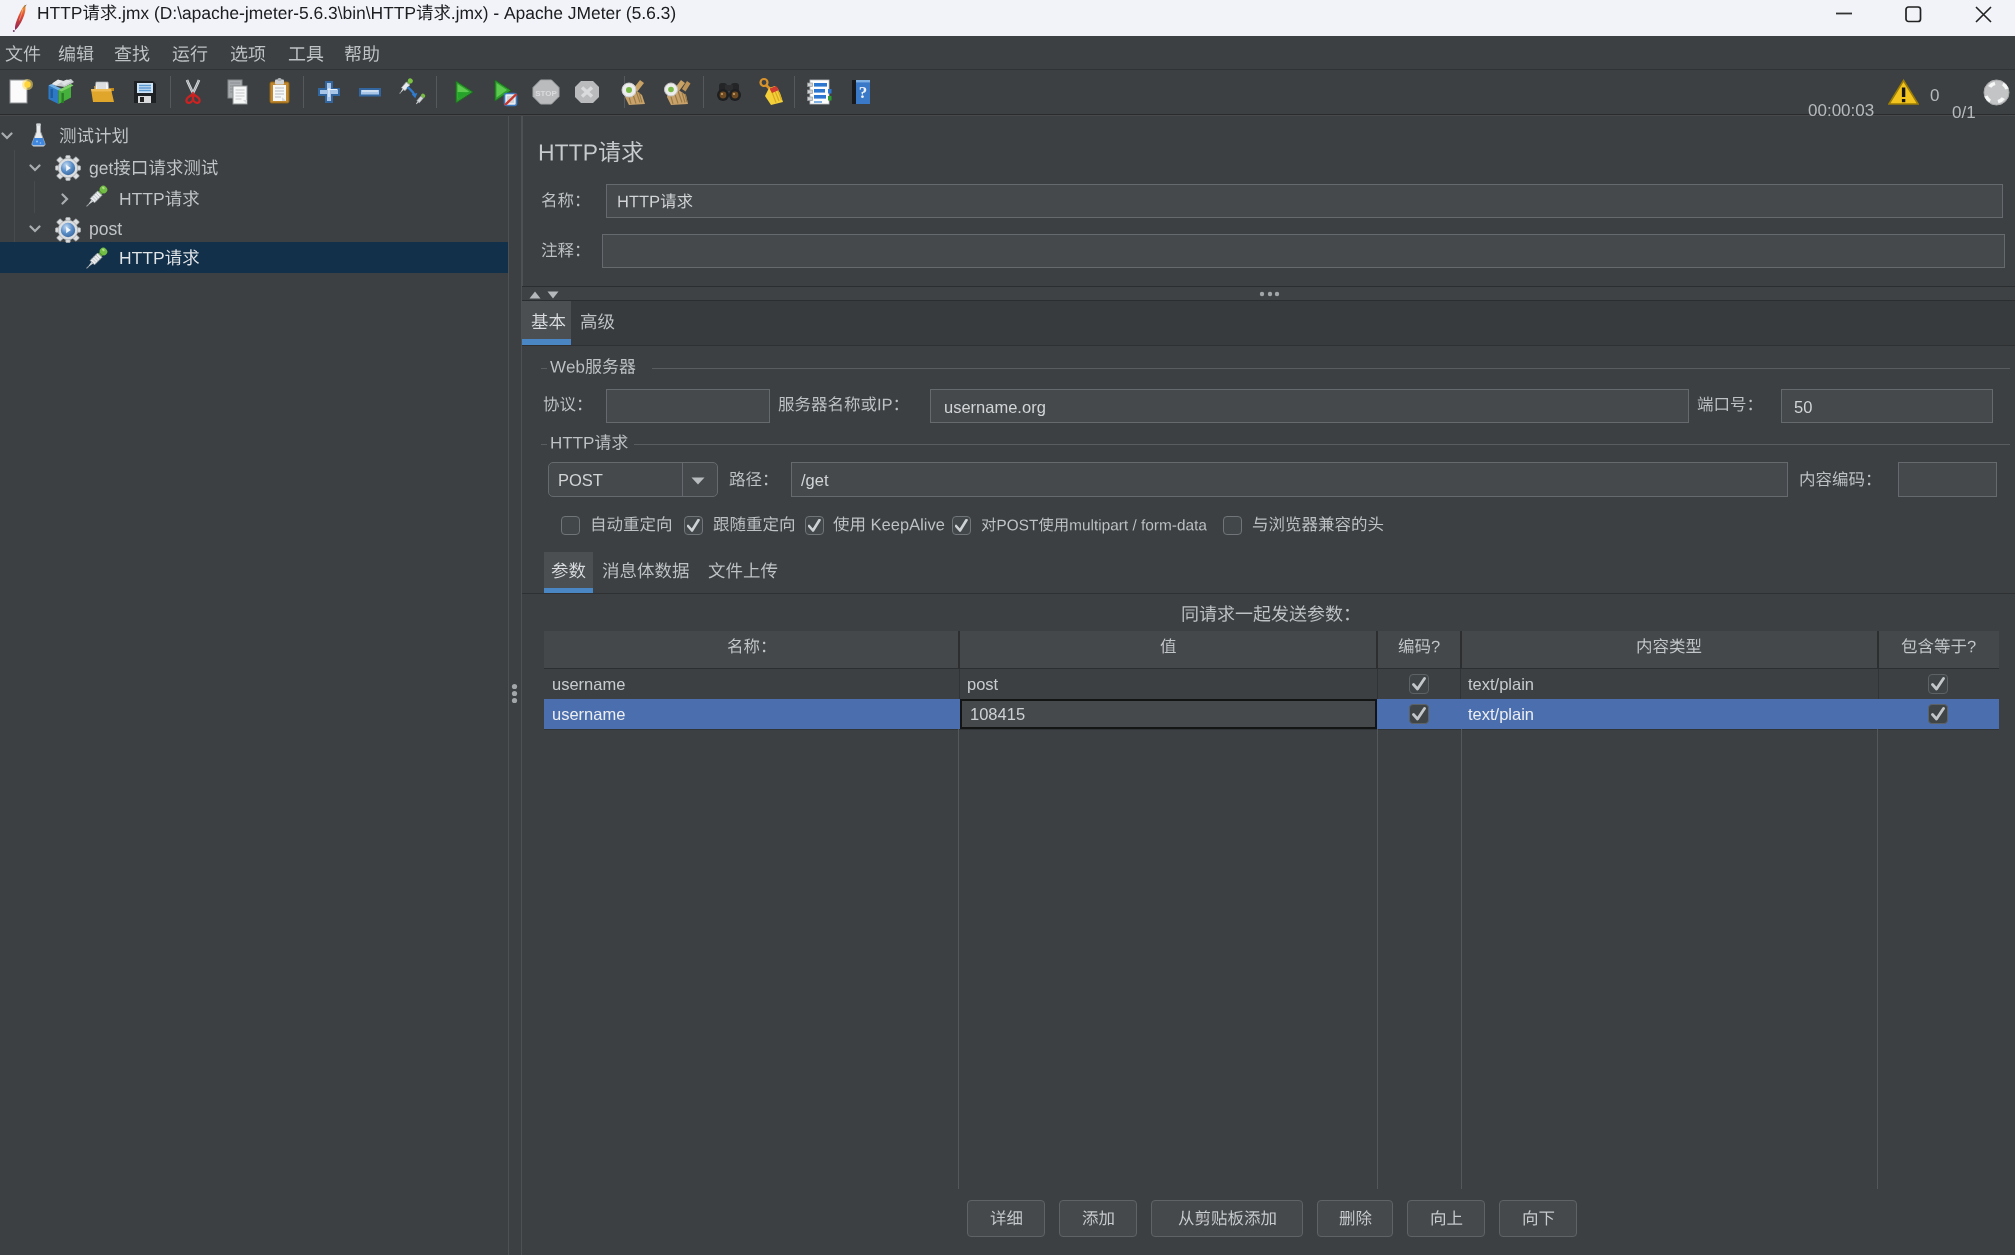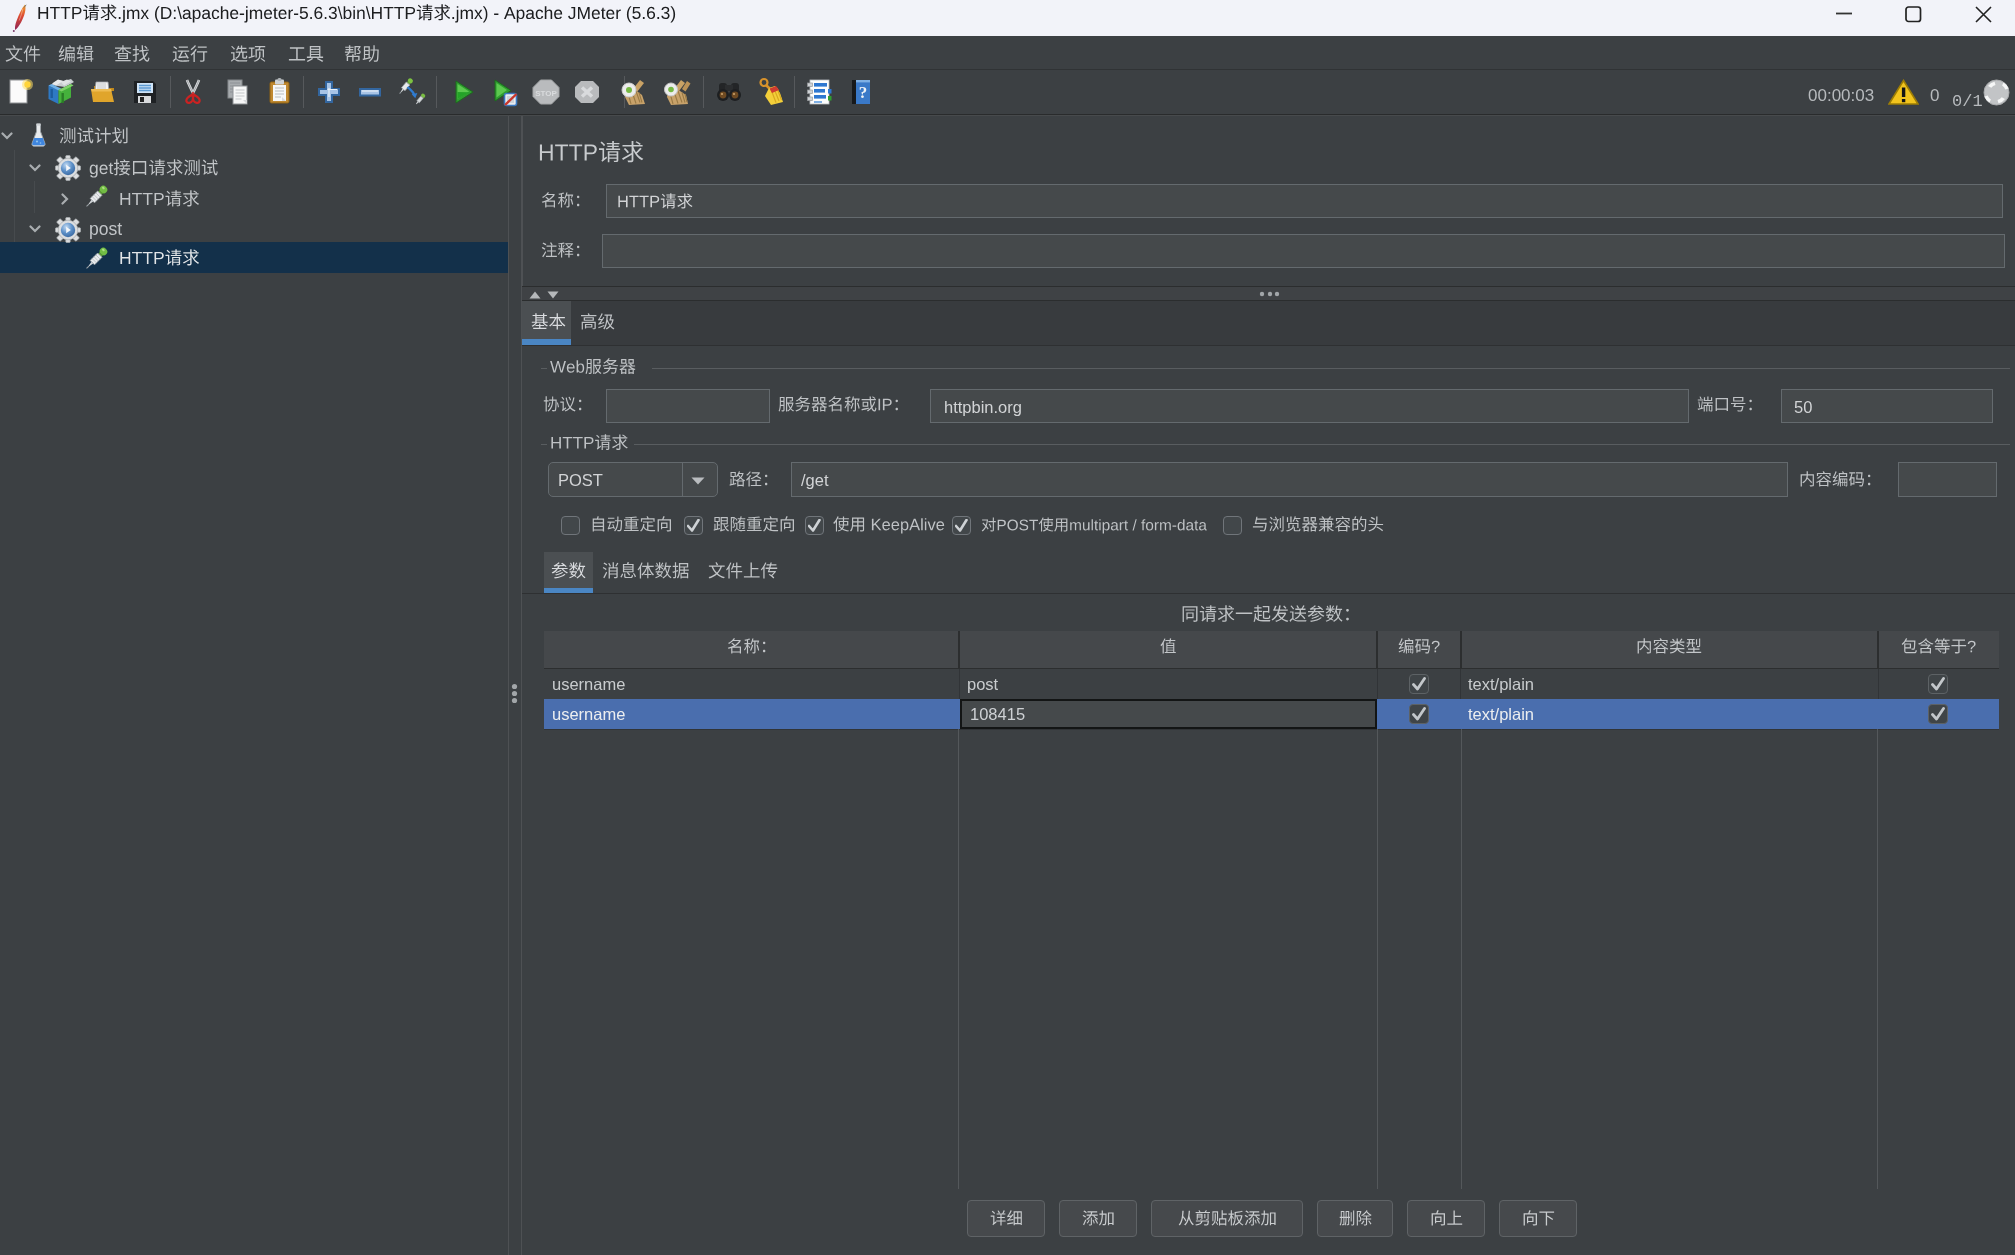--- a/index.html
+++ b/index.html
@@ -207,28 +207,28 @@
     <rect x="11" y="25" width="8" height="2" fill="#7fb0e4"></rect>
 <rect x="25" y="13" width="3.5" height="4.5" fill="#2e77d0"></rect>
     <rect x="25" y="20" width="3.5" height="4.5" fill="#2f9e30"></rect>
   </svg>
 <svg style="position:absolute;left:845px;top:76px;" width="32" height="32" viewBox="0 0 32 32">
     <rect x="7" y="4" width="6" height="24" fill="#17191b"></rect>
 <rect x="11" y="4" width="14" height="24" fill="#3a79c8"></rect>
 <rect x="11" y="4" width="14" height="2.4" fill="#7fb0e4"></rect>
 <text x="18" y="22" font-family="Liberation Serif" font-size="17" font-weight="bold" fill="#eef2f6" text-anchor="middle">?</text>
   </svg>
-<div style="position:absolute;left:1808px;top:85px;font-size:17px;line-height:21px;color:#b7babd;white-space:pre;">00:00:03</div>
+<div style="position:absolute;left:1808px;top:100px;font-size:17px;line-height:21px;color:#b7babd;white-space:pre;">00:00:03</div>
 <svg style="position:absolute;left:1888px;top:79px;" width="31" height="27" viewBox="0 0 31 27">
     <path d="M15.5,1.5 L30,25 H1 Z" fill="#f2c41d" stroke="#9d7d05" stroke-width="1.6"></path>
 <rect x="13.9" y="8.5" width="3.4" height="9.5" fill="#151515"></rect>
     <rect x="13.9" y="20" width="3.4" height="3.2" fill="#151515"></rect>
   </svg>
 <div style="position:absolute;left:1930px;top:85px;font-size:17px;line-height:21px;color:#b7babd;white-space:pre;">0</div>
-<div style="position:absolute;left:1952px;top:91px;font-size:17px;line-height:21px;color:#b7babd;white-space:pre;font-family:Liberation Mono, monospace;">0/1</div>
+<div style="position:absolute;left:1952px;top:102px;font-size:17px;line-height:21px;color:#b7babd;white-space:pre;">0/1</div>
 <svg style="position:absolute;left:1983px;top:79px;" width="27" height="27" viewBox="0 0 27 27">
     <circle cx="13.5" cy="13.5" r="12.5" fill="#c2c4c6"></circle>
 <circle cx="13.5" cy="13.5" r="12.5" fill="none" stroke="#a9abad" stroke-width="1"></circle>
 <path d="M5,7 a10.5,10.5 0 0 1 6.5,-4.3 l1,3.2 a7,7 0 0 0 -4.2,2.8 z" fill="#f6f7f7"></path>
 <path d="M20.5,3.5 a10.5,10.5 0 0 1 5,6 l-3.2,1 a7,7 0 0 0 -3.2,-3.9 z" fill="#f6f7f7"></path>
 <path d="M22,20 a10.5,10.5 0 0 1 -6.5,4.3 l-1,-3.2 a7,7 0 0 0 4.2,-2.8 z" fill="#f6f7f7"></path>
 <path d="M6.5,23.5 a10.5,10.5 0 0 1 -5,-6 l3.2,-1 a7,7 0 0 0 3.2,3.9 z" fill="#f6f7f7"></path>
   </svg>
 <div style="position:absolute;left:14px;top:150px;width:1px;height:123px;background:#474b4e;"></div>
 <div style="position:absolute;left:33.5px;top:181px;width:1px;height:32px;background:#474b4e;"></div>
@@ -391,21 +391,21 @@
 <div style="position:absolute;left:541px;top:368px;width:6px;height:1px;background:#595d60;"></div>
 <div style="position:absolute;left:652px;top:368px;width:1358px;height:1px;background:#595d60;"></div>
 <svg style="position:absolute;left:543px;top:397px;overflow:visible" width="51" height="21" viewBox="0 0 51 21">
     <path d="M6.4 5.4C6.1 6.9 5.5 8.5 4.8 9.6C5.1 9.7 5.5 10.0 5.7 10.2C6.5 9.1 7.1 7.3 7.5 5.6ZM13.8 5.6C14.3 7.2 14.8 9.2 14.9 10.4L16.0 10.1C15.9 8.9 15.4 6.9 14.9 5.4ZM2.6 -0.7V3.2H0.8V4.4H2.6V14.5H3.8V4.4H5.6V3.2H3.8V-0.7ZM9.1 -0.5V2.4V2.5H6.1V3.7H9.0C8.9 6.9 8.3 10.7 4.6 13.7C4.9 13.9 5.4 14.3 5.6 14.5C9.4 11.3 10.1 7.1 10.2 3.7H12.5C12.4 10.1 12.2 12.4 11.7 13.0C11.6 13.2 11.4 13.2 11.1 13.2C10.8 13.2 9.9 13.2 8.9 13.1C9.2 13.4 9.3 14.0 9.3 14.3C10.2 14.4 11.1 14.4 11.6 14.3C12.1 14.3 12.5 14.1 12.8 13.7C13.4 12.9 13.5 10.5 13.7 3.1C13.7 2.9 13.7 2.5 13.7 2.5H10.2V2.4V-0.5Z M25.4 0.1C26.1 1.2 26.8 2.7 27.1 3.6L28.2 3.1C27.9 2.2 27.2 0.8 26.5 -0.3ZM18.4 0.5C19.1 1.3 20.0 2.3 20.4 3.0L21.4 2.3C20.9 1.6 20.0 0.6 19.3 -0.2ZM30.2 0.4C29.7 3.8 28.8 6.9 27.1 9.4C25.4 7.0 24.4 4.1 23.8 0.6L22.6 0.8C23.3 4.7 24.4 7.9 26.2 10.4C25.1 11.7 23.6 12.8 21.6 13.6C21.9 13.9 22.2 14.3 22.4 14.6C24.3 13.8 25.8 12.7 27.0 11.4C28.2 12.7 29.8 13.8 31.7 14.6C31.9 14.2 32.3 13.7 32.6 13.5C30.7 12.8 29.1 11.7 27.9 10.3C29.8 7.7 30.8 4.3 31.5 0.6ZM17.3 4.5V5.7H19.6V11.5C19.6 12.4 19.1 13.0 18.9 13.2C19.1 13.4 19.5 13.8 19.6 14.1C19.8 13.8 20.3 13.4 23.2 11.4C23.1 11.1 22.9 10.6 22.8 10.3L20.8 11.7V4.5Z M37.1 5.2C37.8 5.2 38.4 4.7 38.4 4.0C38.4 3.2 37.8 2.7 37.1 2.7C36.5 2.7 35.9 3.2 35.9 4.0C35.9 4.7 36.5 5.2 37.1 5.2ZM37.1 13.3C37.8 13.3 38.4 12.8 38.4 12.0C38.4 11.3 37.8 10.8 37.1 10.8C36.5 10.8 35.9 11.3 35.9 12.0C35.9 12.8 36.5 13.3 37.1 13.3Z" fill="#bfc2c5"></path>
   </svg>
 <div style="position:absolute;left:606px;top:389px;width:164px;height:34px;background:#45494b;border:1px solid #646a6e;"></div>
 <svg style="position:absolute;left:778px;top:397px;overflow:visible" width="133" height="21" viewBox="0 0 133 21">
     <path d="M1.8 -0.0V5.9C1.8 8.3 1.7 11.6 0.6 14.0C0.9 14.1 1.4 14.3 1.6 14.5C2.3 13.0 2.7 10.9 2.8 8.9H5.4V13.0C5.4 13.3 5.3 13.3 5.1 13.3C4.9 13.3 4.2 13.3 3.4 13.3C3.6 13.7 3.8 14.2 3.8 14.5C4.9 14.5 5.6 14.5 6.0 14.3C6.4 14.1 6.6 13.7 6.6 13.0V-0.0ZM2.9 1.1H5.4V3.8H2.9ZM2.9 5.0H5.4V7.8H2.9C2.9 7.1 2.9 6.5 2.9 5.9ZM14.2 6.7C13.8 8.1 13.2 9.4 12.5 10.5C11.7 9.4 11.1 8.1 10.7 6.7ZM8.0 0.0V14.5H9.2V6.7H9.6C10.1 8.5 10.9 10.0 11.8 11.4C11.1 12.3 10.2 13.0 9.3 13.5C9.5 13.7 9.9 14.1 10.0 14.4C10.9 13.9 11.8 13.2 12.5 12.3C13.3 13.2 14.2 14.0 15.2 14.5C15.4 14.2 15.7 13.8 16.0 13.6C15.0 13.1 14.0 12.3 13.2 11.4C14.3 9.9 15.1 8.1 15.5 5.8L14.8 5.6L14.6 5.6H9.2V1.2H13.8V3.2C13.8 3.4 13.8 3.4 13.5 3.4C13.3 3.5 12.4 3.5 11.4 3.4C11.6 3.7 11.7 4.2 11.8 4.5C13.0 4.5 13.9 4.5 14.4 4.3C14.9 4.1 15.0 3.8 15.0 3.2V0.0Z M23.9 6.9C23.8 7.5 23.7 8.1 23.5 8.5H18.6V9.6H23.2C22.2 11.8 20.4 12.9 17.4 13.4C17.7 13.7 18.0 14.2 18.1 14.5C21.4 13.7 23.4 12.3 24.5 9.6H29.5C29.2 11.8 28.9 12.8 28.5 13.1C28.3 13.3 28.1 13.3 27.8 13.3C27.4 13.3 26.3 13.3 25.3 13.2C25.5 13.5 25.6 14.0 25.7 14.3C26.7 14.3 27.6 14.4 28.1 14.3C28.7 14.3 29.1 14.2 29.5 13.9C30.1 13.4 30.4 12.1 30.8 9.1C30.8 8.9 30.9 8.5 30.9 8.5H24.8C25.0 8.1 25.1 7.6 25.1 7.0ZM28.8 2.1C27.8 3.1 26.5 3.9 24.9 4.5C23.6 3.9 22.6 3.2 21.8 2.3L22.1 2.1ZM22.8 -0.7C21.9 0.8 20.3 2.5 18.0 3.6C18.2 3.8 18.6 4.3 18.8 4.6C19.6 4.1 20.4 3.6 21.0 3.0C21.7 3.8 22.5 4.5 23.5 5.0C21.5 5.6 19.4 6.0 17.3 6.2C17.5 6.5 17.7 7.0 17.8 7.3C20.2 7.0 22.7 6.5 24.9 5.7C26.8 6.4 29.1 6.9 31.7 7.1C31.8 6.8 32.1 6.3 32.4 6.0C30.1 5.9 28.1 5.6 26.4 5.0C28.2 4.1 29.7 3.0 30.7 1.5L30.0 1.0L29.8 1.0H23.1C23.4 0.6 23.8 0.1 24.1 -0.4Z M36.2 1.2H39.0V3.5H36.2ZM43.3 1.2H46.2V3.5H43.3ZM43.1 5.2C43.8 5.5 44.6 5.9 45.2 6.3H40.5C40.8 5.7 41.2 5.2 41.4 4.7L40.2 4.4V0.1H35.1V4.6H40.1C39.8 5.1 39.5 5.7 39.0 6.3H33.9V7.4H37.9C36.8 8.4 35.3 9.3 33.5 9.9C33.7 10.2 34.1 10.6 34.2 10.9L35.1 10.5V14.5H36.3V14.0H39.0V14.4H40.2V9.4H37.1C38.0 8.8 38.9 8.1 39.5 7.4H42.6C43.3 8.1 44.2 8.8 45.2 9.4H42.2V14.5H43.3V14.0H46.2V14.4H47.4V10.5L48.2 10.8C48.4 10.5 48.8 10.0 49.0 9.8C47.2 9.3 45.4 8.4 44.1 7.4H48.7V6.3H45.8L46.2 5.8C45.7 5.4 44.6 4.9 43.8 4.6ZM42.1 0.1V4.6H47.4V0.1ZM36.3 13.0V10.5H39.0V13.0ZM43.3 13.0V10.5H46.2V13.0Z M53.8 4.5C54.7 5.0 55.7 5.8 56.4 6.5C54.5 7.5 52.3 8.3 50.3 8.7C50.5 9.0 50.8 9.5 50.9 9.8C51.8 9.6 52.8 9.4 53.7 9.0V14.5H54.9V13.6H62.3V14.5H63.5V7.6H56.9C59.7 6.1 62.1 4.1 63.4 1.4L62.6 0.9L62.4 1.0H56.5C56.9 0.5 57.3 0.0 57.6 -0.4L56.2 -0.7C55.2 0.9 53.3 2.7 50.6 4.0C50.9 4.2 51.3 4.6 51.5 4.9C53.1 4.1 54.4 3.2 55.5 2.1H61.6C60.6 3.6 59.2 4.8 57.5 5.9C56.8 5.2 55.7 4.4 54.8 3.8ZM62.3 12.5H54.9V8.7H62.3Z M74.4 5.8C74.1 7.8 73.4 9.9 72.5 11.2C72.7 11.4 73.3 11.7 73.5 11.9C74.4 10.4 75.2 8.2 75.6 6.0ZM78.9 5.9C79.6 7.7 80.3 10.1 80.6 11.7L81.7 11.3C81.4 9.8 80.8 7.4 80.0 5.6ZM74.8 -0.6C74.4 1.5 73.7 3.6 72.7 5.0V4.1H70.6V1.1C71.4 0.9 72.1 0.7 72.7 0.5L72.0 -0.5C70.8 0.0 68.8 0.5 67.0 0.8C67.2 1.1 67.3 1.5 67.4 1.7C68.0 1.7 68.8 1.5 69.4 1.4V4.1H66.9V5.2H69.3C68.7 7.1 67.6 9.3 66.5 10.4C66.7 10.7 67.0 11.2 67.2 11.5C68.0 10.5 68.8 8.9 69.4 7.2V14.5H70.6V7.1C71.1 7.8 71.8 8.7 72.0 9.2L72.7 8.2C72.4 7.8 71.1 6.3 70.6 5.9V5.2H72.6L72.5 5.3C72.8 5.5 73.3 5.8 73.6 6.0C74.2 5.1 74.7 4.0 75.1 2.7H76.8V13.0C76.8 13.2 76.7 13.3 76.5 13.3C76.3 13.3 75.6 13.3 74.8 13.3C75.0 13.6 75.1 14.1 75.2 14.5C76.2 14.5 77.0 14.4 77.4 14.2C77.8 14.0 78.0 13.7 78.0 13.0V2.7H80.2C80.0 3.3 79.7 3.9 79.4 4.5L80.5 4.8C80.9 3.8 81.4 2.7 81.8 1.7L81.0 1.5L80.8 1.5H75.5C75.7 0.9 75.8 0.3 76.0 -0.4Z M93.9 0.1C94.9 0.6 96.1 1.4 96.7 2.0L97.5 1.1C96.9 0.5 95.7 -0.2 94.6 -0.6ZM83.5 12.1 83.8 13.4C85.7 13.0 88.4 12.4 90.9 11.8L90.8 10.6C88.1 11.2 85.3 11.8 83.5 12.1ZM85.7 5.7H89.1V8.6H85.7ZM84.6 4.7V9.7H90.3V4.7ZM83.6 2.0V3.2H91.8C92.0 5.9 92.3 8.4 92.9 10.3C91.8 11.6 90.5 12.7 89.0 13.6C89.2 13.8 89.7 14.3 89.9 14.5C91.2 13.7 92.4 12.8 93.4 11.6C94.1 13.4 95.1 14.5 96.4 14.5C97.7 14.5 98.1 13.7 98.4 10.9C98.0 10.7 97.6 10.5 97.3 10.2C97.2 12.4 97.0 13.2 96.5 13.2C95.7 13.2 95.0 12.2 94.4 10.5C95.6 8.9 96.6 6.9 97.3 4.7L96.1 4.4C95.5 6.1 94.8 7.6 93.9 9.0C93.5 7.4 93.2 5.4 93.1 3.2H97.9V2.0H93.0C92.9 1.1 92.9 0.3 92.9 -0.6H91.6C91.6 0.2 91.6 1.1 91.7 2.0Z M100.5 13.2V1.8H102.1V13.2Z M113.7 5.3Q113.7 6.9 112.7 7.8Q111.6 8.8 109.8 8.8H106.5V13.2H104.9V1.8H109.7Q111.6 1.8 112.7 2.7Q113.7 3.6 113.7 5.3ZM112.2 5.3Q112.2 3.1 109.5 3.1H106.5V7.6H109.6Q112.2 7.6 112.2 5.3Z M118.7 5.2C119.4 5.2 120.0 4.7 120.0 4.0C120.0 3.2 119.4 2.7 118.7 2.7C118.1 2.7 117.5 3.2 117.5 4.0C117.5 4.7 118.1 5.2 118.7 5.2ZM118.7 13.3C119.4 13.3 120.0 12.8 120.0 12.0C120.0 11.3 119.4 10.8 118.7 10.8C118.1 10.8 117.5 11.3 117.5 12.0C117.5 12.8 118.1 13.3 118.7 13.3Z" fill="#bfc2c5"></path>
   </svg>
 <div style="position:absolute;left:930px;top:389px;width:759px;height:34px;background:#45494b;border:1px solid #646a6e;"></div>
-<div style="position:absolute;left:944px;top:396.5px;font-size:16.5px;line-height:21px;color:#d2d4d6;white-space:pre;">httpbin.org</div>
+<div style="position:absolute;left:944px;top:396.5px;font-size:16.5px;line-height:21px;color:#d2d4d6;white-space:pre;">username.org</div>
 <svg style="position:absolute;left:1697px;top:397px;overflow:visible" width="68" height="21" viewBox="0 0 68 21">
     <path d="M0.8 2.4V3.6H6.4V2.4ZM1.4 4.6C1.7 6.4 2.0 8.8 2.1 10.5L3.1 10.3C3.0 8.7 2.7 6.3 2.3 4.4ZM2.5 -0.2C2.9 0.6 3.4 1.6 3.6 2.3L4.7 1.9C4.5 1.3 4.0 0.3 3.5 -0.5ZM6.7 7.9V14.5H7.8V9.0H9.3V14.4H10.3V9.0H11.8V14.3H12.8V9.0H14.3V13.4C14.3 13.5 14.3 13.6 14.1 13.6C14.0 13.6 13.6 13.6 13.1 13.6C13.2 13.8 13.4 14.3 13.5 14.6C14.2 14.6 14.7 14.5 15.0 14.4C15.3 14.2 15.4 13.9 15.4 13.4V7.9H11.2L11.6 6.4H15.8V5.3H6.2V6.4H10.2C10.1 6.9 10.0 7.5 9.9 7.9ZM6.9 0.2V4.1H15.2V0.2H14.0V3.0H11.5V-0.6H10.3V3.0H8.1V0.2ZM4.8 4.2C4.6 6.2 4.2 9.1 3.8 10.9C2.6 11.2 1.6 11.5 0.7 11.6L1.0 12.9C2.6 12.5 4.6 12.0 6.5 11.5L6.4 10.3L4.8 10.7C5.2 8.9 5.6 6.4 5.9 4.4Z M18.6 1.1V14.1H19.9V12.7H29.6V14.0H31.0V1.1ZM19.9 11.4V2.3H29.6V11.4Z M37.3 1.1H45.1V3.4H37.3ZM36.1 0.0V4.5H46.4V0.0ZM34.0 5.9V7.1H37.4C37.1 8.1 36.7 9.2 36.3 10.0H45.0C44.7 12.0 44.4 12.9 43.9 13.2C43.7 13.3 43.5 13.4 43.1 13.4C42.7 13.4 41.5 13.3 40.3 13.2C40.6 13.6 40.7 14.1 40.8 14.4C41.9 14.5 43.0 14.5 43.5 14.5C44.2 14.5 44.6 14.4 45.0 14.0C45.6 13.5 46.0 12.3 46.4 9.5C46.4 9.3 46.5 8.9 46.5 8.9H38.2L38.8 7.1H48.4V5.9Z M53.6 5.2C54.3 5.2 54.9 4.7 54.9 4.0C54.9 3.2 54.3 2.7 53.6 2.7C53.0 2.7 52.4 3.2 52.4 4.0C52.4 4.7 53.0 5.2 53.6 5.2ZM53.6 13.3C54.3 13.3 54.9 12.8 54.9 12.0C54.9 11.3 54.3 10.8 53.6 10.8C53.0 10.8 52.4 11.3 52.4 12.0C52.4 12.8 53.0 13.3 53.6 13.3Z" fill="#bfc2c5"></path>
   </svg>
 <div style="position:absolute;left:1781px;top:389px;width:212px;height:34px;background:#45494b;border:1px solid #646a6e;"></div>
 <div style="position:absolute;left:1794px;top:396.5px;font-size:16.5px;line-height:21px;color:#d2d4d6;white-space:pre;">50</div>
 <svg style="position:absolute;left:550px;top:435px;overflow:visible" width="80" height="21" viewBox="0 0 80 21">
     <path d="M9.3 13.6V8.2H3.0V13.6H1.4V1.9H3.0V6.9H9.3V1.9H10.9V13.6Z M18.3 3.2V13.6H16.7V3.2H12.7V1.9H22.3V3.2Z M28.6 3.2V13.6H27.1V3.2H23.0V1.9H32.7V3.2Z M43.5 5.4Q43.5 7.1 42.4 8.1Q41.3 9.0 39.5 9.0H36.0V13.6H34.4V1.9H39.4Q41.3 1.9 42.4 2.8Q43.5 3.7 43.5 5.4ZM41.9 5.4Q41.9 3.2 39.2 3.2H36.0V7.8H39.2Q41.9 7.8 41.9 5.4Z M46.2 0.5C47.1 1.3 48.2 2.4 48.7 3.1L49.6 2.2C49.1 1.5 47.9 0.5 47.0 -0.3ZM45.1 4.7V5.9H47.6V12.1C47.6 12.9 47.1 13.4 46.8 13.6C47.1 13.8 47.4 14.3 47.5 14.7C47.8 14.3 48.2 13.9 51.1 11.7C50.9 11.5 50.7 11.0 50.6 10.6L48.9 12.0V4.7ZM52.8 10.0H58.1V11.4H52.8ZM52.8 9.1V7.8H58.1V9.1ZM54.8 -0.7V0.6H50.9V1.6H54.8V2.7H51.3V3.7H54.8V4.8H50.4V5.8H60.7V4.8H56.1V3.7H59.7V2.7H56.1V1.6H60.2V0.6H56.1V-0.7ZM51.6 6.8V14.9H52.8V12.3H58.1V13.5C58.1 13.7 58.0 13.8 57.8 13.8C57.6 13.8 56.8 13.8 55.9 13.8C56.1 14.1 56.2 14.6 56.3 14.9C57.5 14.9 58.3 14.9 58.7 14.7C59.2 14.5 59.3 14.2 59.3 13.5V6.8Z M63.4 5.1C64.4 6.1 65.7 7.4 66.2 8.3L67.2 7.6C66.7 6.7 65.4 5.4 64.3 4.4ZM62.1 12.1 62.9 13.2C64.7 12.2 67.0 10.8 69.2 9.5V13.2C69.2 13.6 69.1 13.7 68.8 13.7C68.4 13.7 67.3 13.7 66.1 13.6C66.3 14.0 66.5 14.6 66.6 15.0C68.1 15.0 69.1 15.0 69.7 14.7C70.3 14.5 70.5 14.1 70.5 13.2V6.5C72.0 9.6 74.1 12.2 76.9 13.5C77.1 13.2 77.5 12.7 77.8 12.4C76.0 11.6 74.4 10.2 73.1 8.5C74.2 7.5 75.6 6.2 76.6 5.0L75.5 4.2C74.7 5.2 73.5 6.6 72.4 7.6C71.6 6.4 71.0 5.0 70.5 3.6V3.4H77.3V2.2H75.3L76.0 1.3C75.3 0.8 73.9 -0.0 72.8 -0.6L72.1 0.2C73.1 0.8 74.4 1.6 75.1 2.2H70.5V-0.6H69.2V2.2H62.5V3.4H69.2V8.2C66.6 9.6 63.8 11.2 62.1 12.1Z" fill="#bfc2c5"></path>
   </svg>
 <div style="position:absolute;left:541px;top:444px;width:6px;height:1px;background:#595d60;"></div>
 <div style="position:absolute;left:634px;top:444px;width:1376px;height:1px;background:#595d60;"></div>

